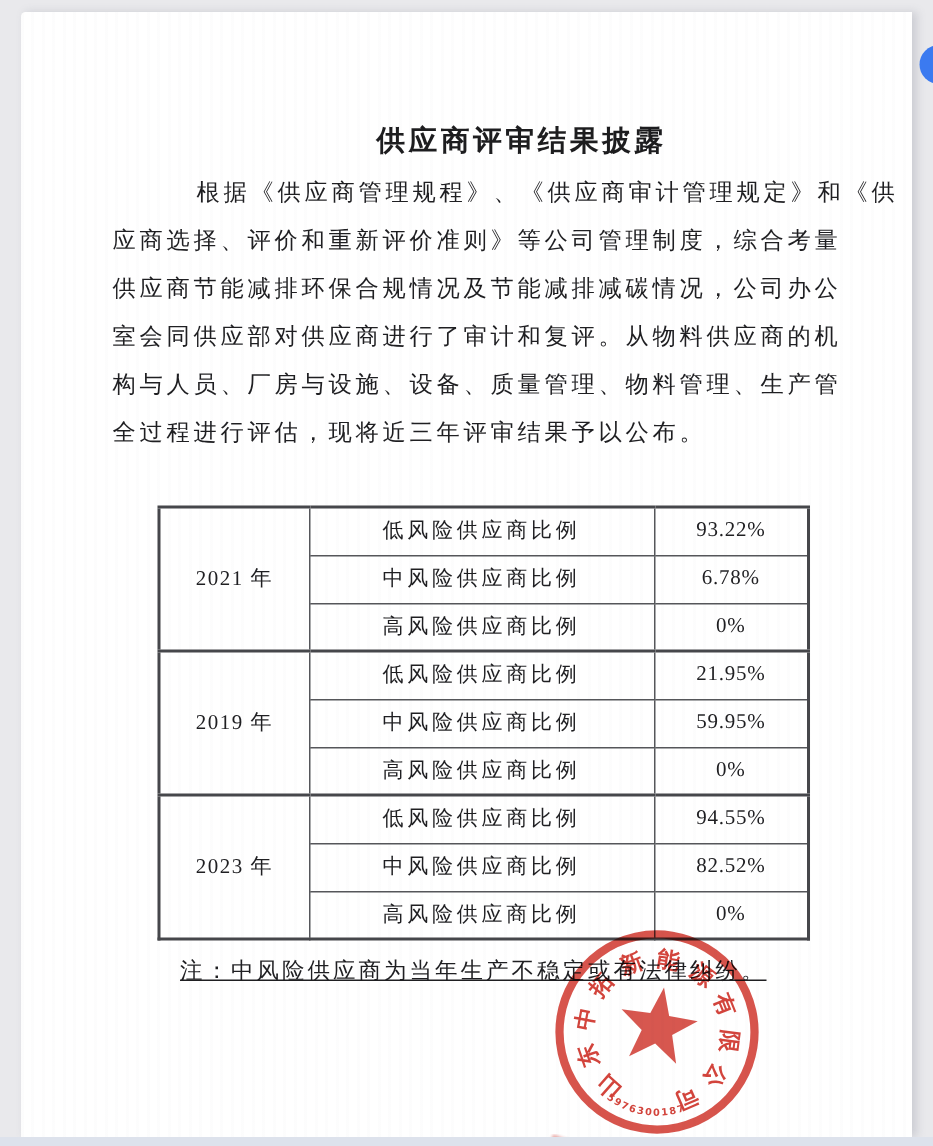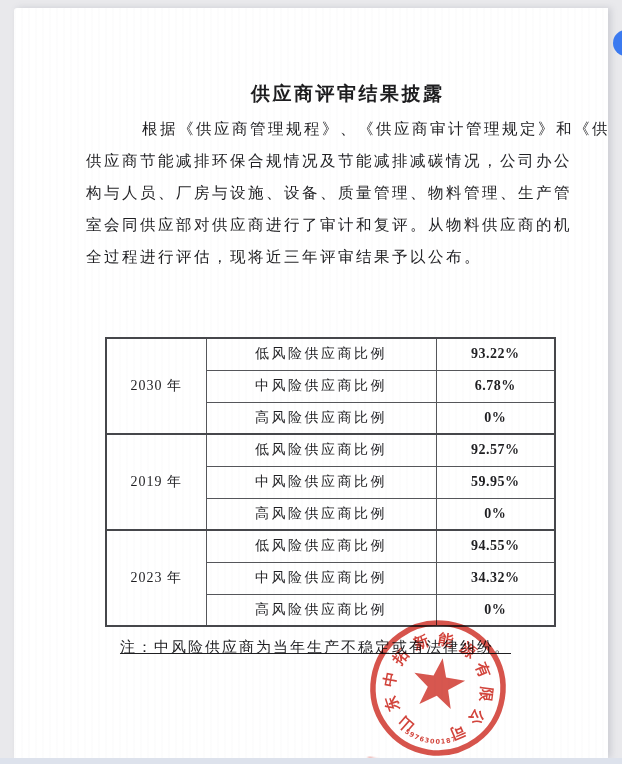--- a/index.html
+++ b/index.html
@@ -20,21 +20,21 @@
     border-radius: 3px 0 0 0;
     box-shadow: 3px 0 6px rgba(120,125,140,0.25);
     background-image: repeating-linear-gradient(90deg, rgba(90,95,110,0.015) 0 2px, transparent 2px 7px);
   }
   .doc-title {
     position: absolute; left: 237px; top: 73px;
     font-size: 19px; font-weight: 700; letter-spacing: 2.5px;
     color: #1d1d1f; white-space: nowrap;
   }
   .para {
-    position: absolute; left: 72px; top: 105px; width: 470px;
+    position: absolute; left: 61px; top: 105px; width: 470px;
     font-size: 15.5px; line-height: 32px; letter-spacing: 2.5px;
     color: #1f1f22;
   }
   .para-line { text-align: justify; text-align-last: justify; white-space: nowrap; }
   .para-line.indent { text-indent: 56px; }
   .para-line.flush { text-align-last: left; white-space: normal; }
   .review-table {
     position: absolute; left: 91px; top: 329px;
     border-collapse: collapse; table-layout: fixed;
     width: 433px;
@@ -42,21 +42,21 @@
   }
   .review-table td {
     border: 1px solid #55565a;
     height: 32px; text-align: center; vertical-align: middle;
     padding: 0;
   }
   .review-table { border: 2px solid #46474b; }
   .review-table tr.group-start td { border-top: 2px solid #46474b; }
   .review-table td.year-cell   { width: 100px; letter-spacing: 1px; }
   .review-table td.label-cell  { width: 230px; letter-spacing: 2.5px; }
-  .review-table td.value-cell  { width: 119px; letter-spacing: 0.5px; font-weight: bold; }
+  .review-table td.value-cell  { width: 103px; letter-spacing: 0.5px; }
   .note-line {
     position: absolute; left: 106px; top: 630px;
     font-size: 15px; letter-spacing: 2px; color: #1f1f22; white-space: nowrap; text-decoration: underline;
   }
   .company-line {
     position: absolute; left: 334px; top: 669px;
     font-size: 15.5px; letter-spacing: 1.5px; color: #1f1f22; white-space: nowrap;
   }
   .date-line {
     position: absolute; left: 352px; top: 709px;
@@ -84,62 +84,63 @@
 </style>
 </head>
 <body>
 
 <div class="page">
 
   <div class="doc-title">供应商评审结果披露</div>
 
   <div class="para">
     <div class="para-line indent">根据《供应商管理规程》、《供应商审计管理规定》和《供</div>
+    <div class="para-line">应商选择、评价和重新评价准则》等公司管理制度，综合考量</div>
     <div class="para-line">供应商节能减排环保合规情况及节能减排减碳情况，公司办公</div>
+    <div class="para-line">室会同供应部对供应商进行了审计和复评。从物料供应商的机</div>
     <div class="para-line">构与人员、厂房与设施、设备、质量管理、物料管理、生产管</div>
-    <div class="para-line">室会同供应部对供应商进行了审计和复评。从物料供应商的机</div>
     <div class="para-line flush">全过程进行评估，现将近三年评审结果予以公布。</div>
   </div>
 
   <table class="review-table">
     <tbody>
         <tr class="group-start">
-      <td class="year-cell" rowspan="3">2030 年</td>
+      <td class="year-cell" rowspan="3">2021 年</td>
       <td class="label-cell">低风险供应商比例</td>
       <td class="value-cell">93.22%</td>
     </tr>
     <tr>
       <td class="label-cell">中风险供应商比例</td>
       <td class="value-cell">6.78%</td>
     </tr>
     <tr>
       <td class="label-cell">高风险供应商比例</td>
       <td class="value-cell">0%</td>
     </tr>
     <tr class="group-start">
       <td class="year-cell" rowspan="3">2019 年</td>
       <td class="label-cell">低风险供应商比例</td>
-      <td class="value-cell">92.57%</td>
+      <td class="value-cell">21.95%</td>
     </tr>
     <tr>
       <td class="label-cell">中风险供应商比例</td>
       <td class="value-cell">59.95%</td>
     </tr>
     <tr>
       <td class="label-cell">高风险供应商比例</td>
       <td class="value-cell">0%</td>
     </tr>
     <tr class="group-start">
       <td class="year-cell" rowspan="3">2023 年</td>
       <td class="label-cell">低风险供应商比例</td>
       <td class="value-cell">94.55%</td>
     </tr>
     <tr>
       <td class="label-cell">中风险供应商比例</td>
-      <td class="value-cell">34.32%</td>
+      <td class="value-cell">82.52%</td>
     </tr>
     <tr>
       <td class="label-cell">高风险供应商比例</td>
       <td class="value-cell">0%</td>
     </tr>
   </tbody>
     </table>
 
   <div class="note-line">注：中风险供应商为当年生产不稳定或有法律纠纷。</div>
 

